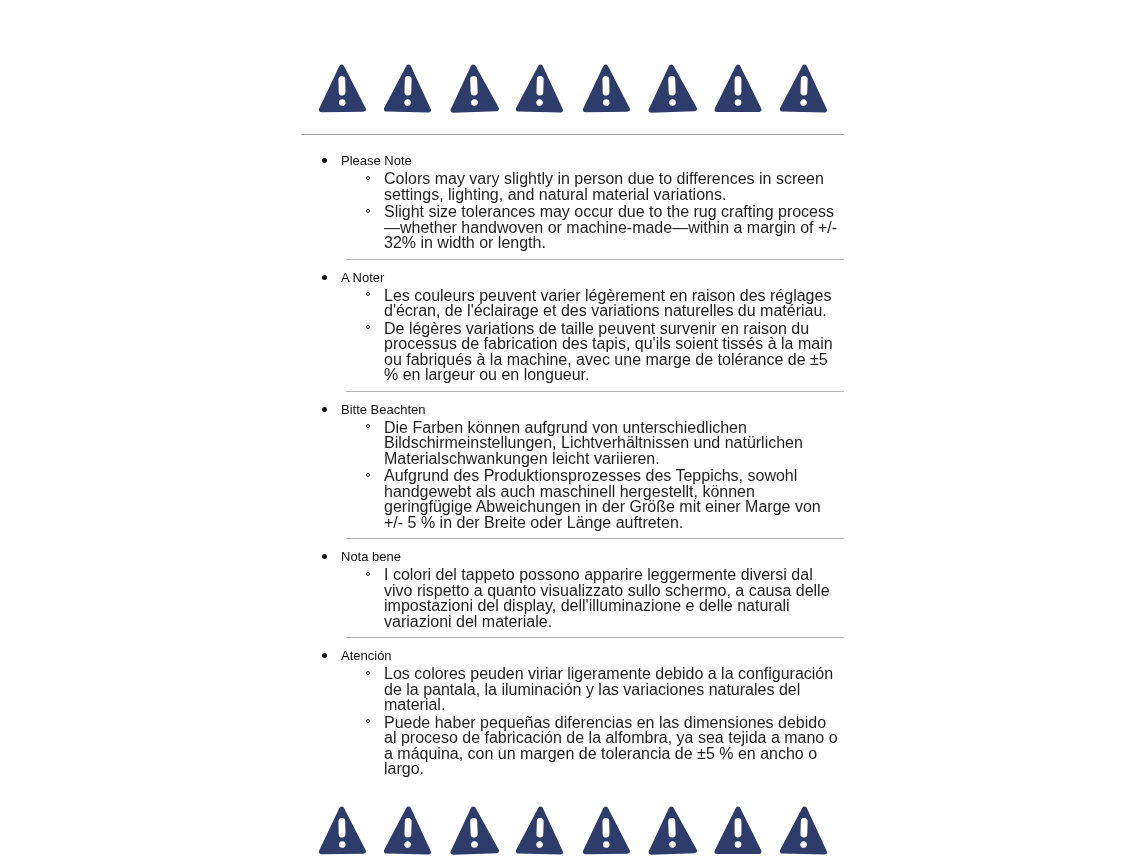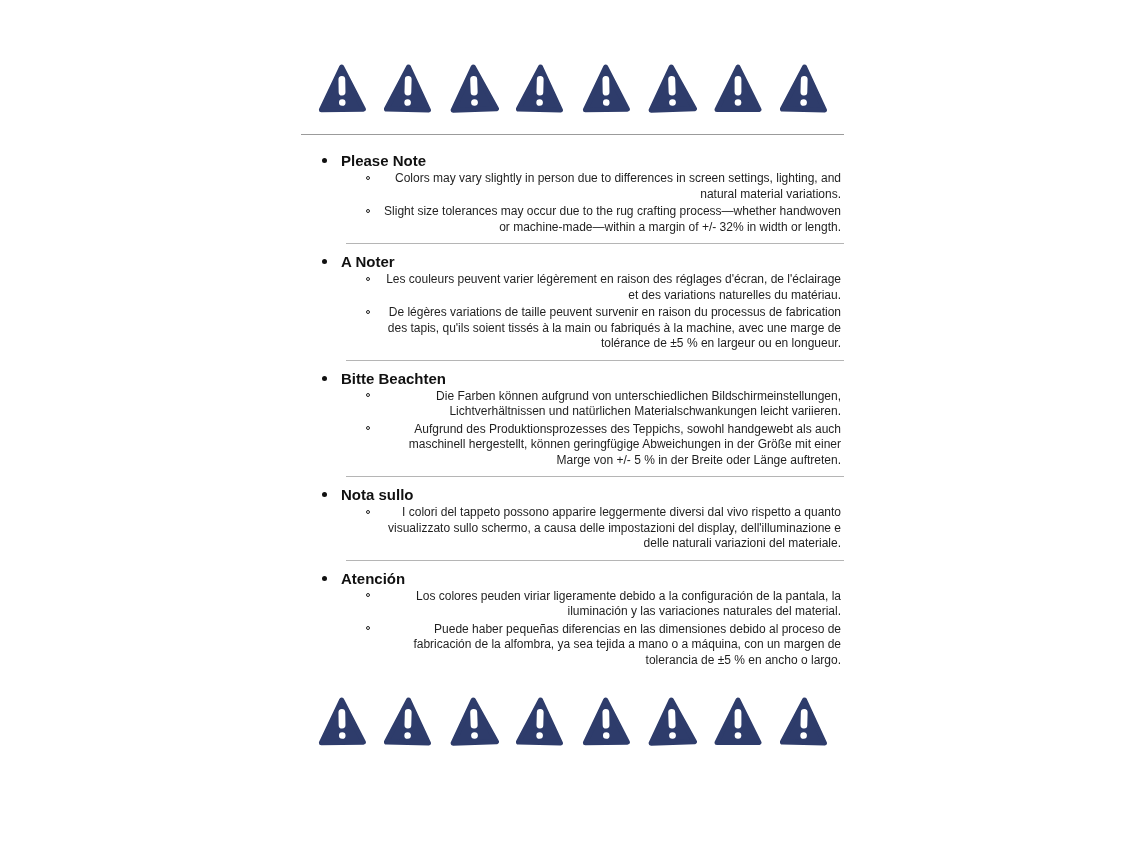--- a/index.html
+++ b/index.html
@@ -37,43 +37,42 @@
     margin: 20px 0 19px 0;
   }
   .section-divider {
     border: none;
     border-top: 1px solid #b5b5b5;
     margin: 8px 0 11px 45px;
   }
   .heading-row {
     position: relative;
     padding-left: 40px;
-    font-size: 15px;
-    font-weight: bold;
+    font-size: 13px;
+    font-weight: normal;
     color: #111111;
     line-height: 14px;
     margin-bottom: 3px;
   }
   .bullet-l1 {
     position: absolute;
     left: 21px;
     top: 4px;
     width: 5px;
     height: 5px;
     border-radius: 50%;
     background: #111111;
   }
   .item {
     position: relative;
     padding-left: 83px;
     padding-right: 3px;
-    font-size: 12px;
+    font-size: 16px;
     line-height: 15.5px;
     margin-bottom: 2px;
-    text-align: right;
   }
   .bullet-l2 {
     position: absolute;
     left: 65px;
     top: 4.5px;
     width: 4px;
     height: 4px;
     border: 1.2px solid #222222;
     border-radius: 50%;
     background: transparent;
@@ -201,21 +200,21 @@
         <span class="bullet-l2"></span>
         <span>Aufgrund des Produktionsprozesses des Teppichs, sowohl handgewebt als auch maschinell hergestellt, können geringfügige Abweichungen in der Größe mit einer Marge von +/- 5 % in der Breite oder Länge auftreten.</span>
       </div>
     </div>
 
     <hr class="section-divider">
 
     <div class="section">
       <div class="heading-row">
         <span class="bullet-l1"></span>
-        <span>Nota sullo</span>
+        <span>Nota bene</span>
       </div>
       <div class="item">
         <span class="bullet-l2"></span>
         <span>I colori del tappeto possono apparire leggermente diversi dal vivo rispetto a quanto visualizzato sullo schermo, a causa delle impostazioni del display, dell'illuminazione e delle naturali variazioni del materiale.</span>
       </div>
     </div>
 
     <hr class="section-divider">
 
     <div class="section">

